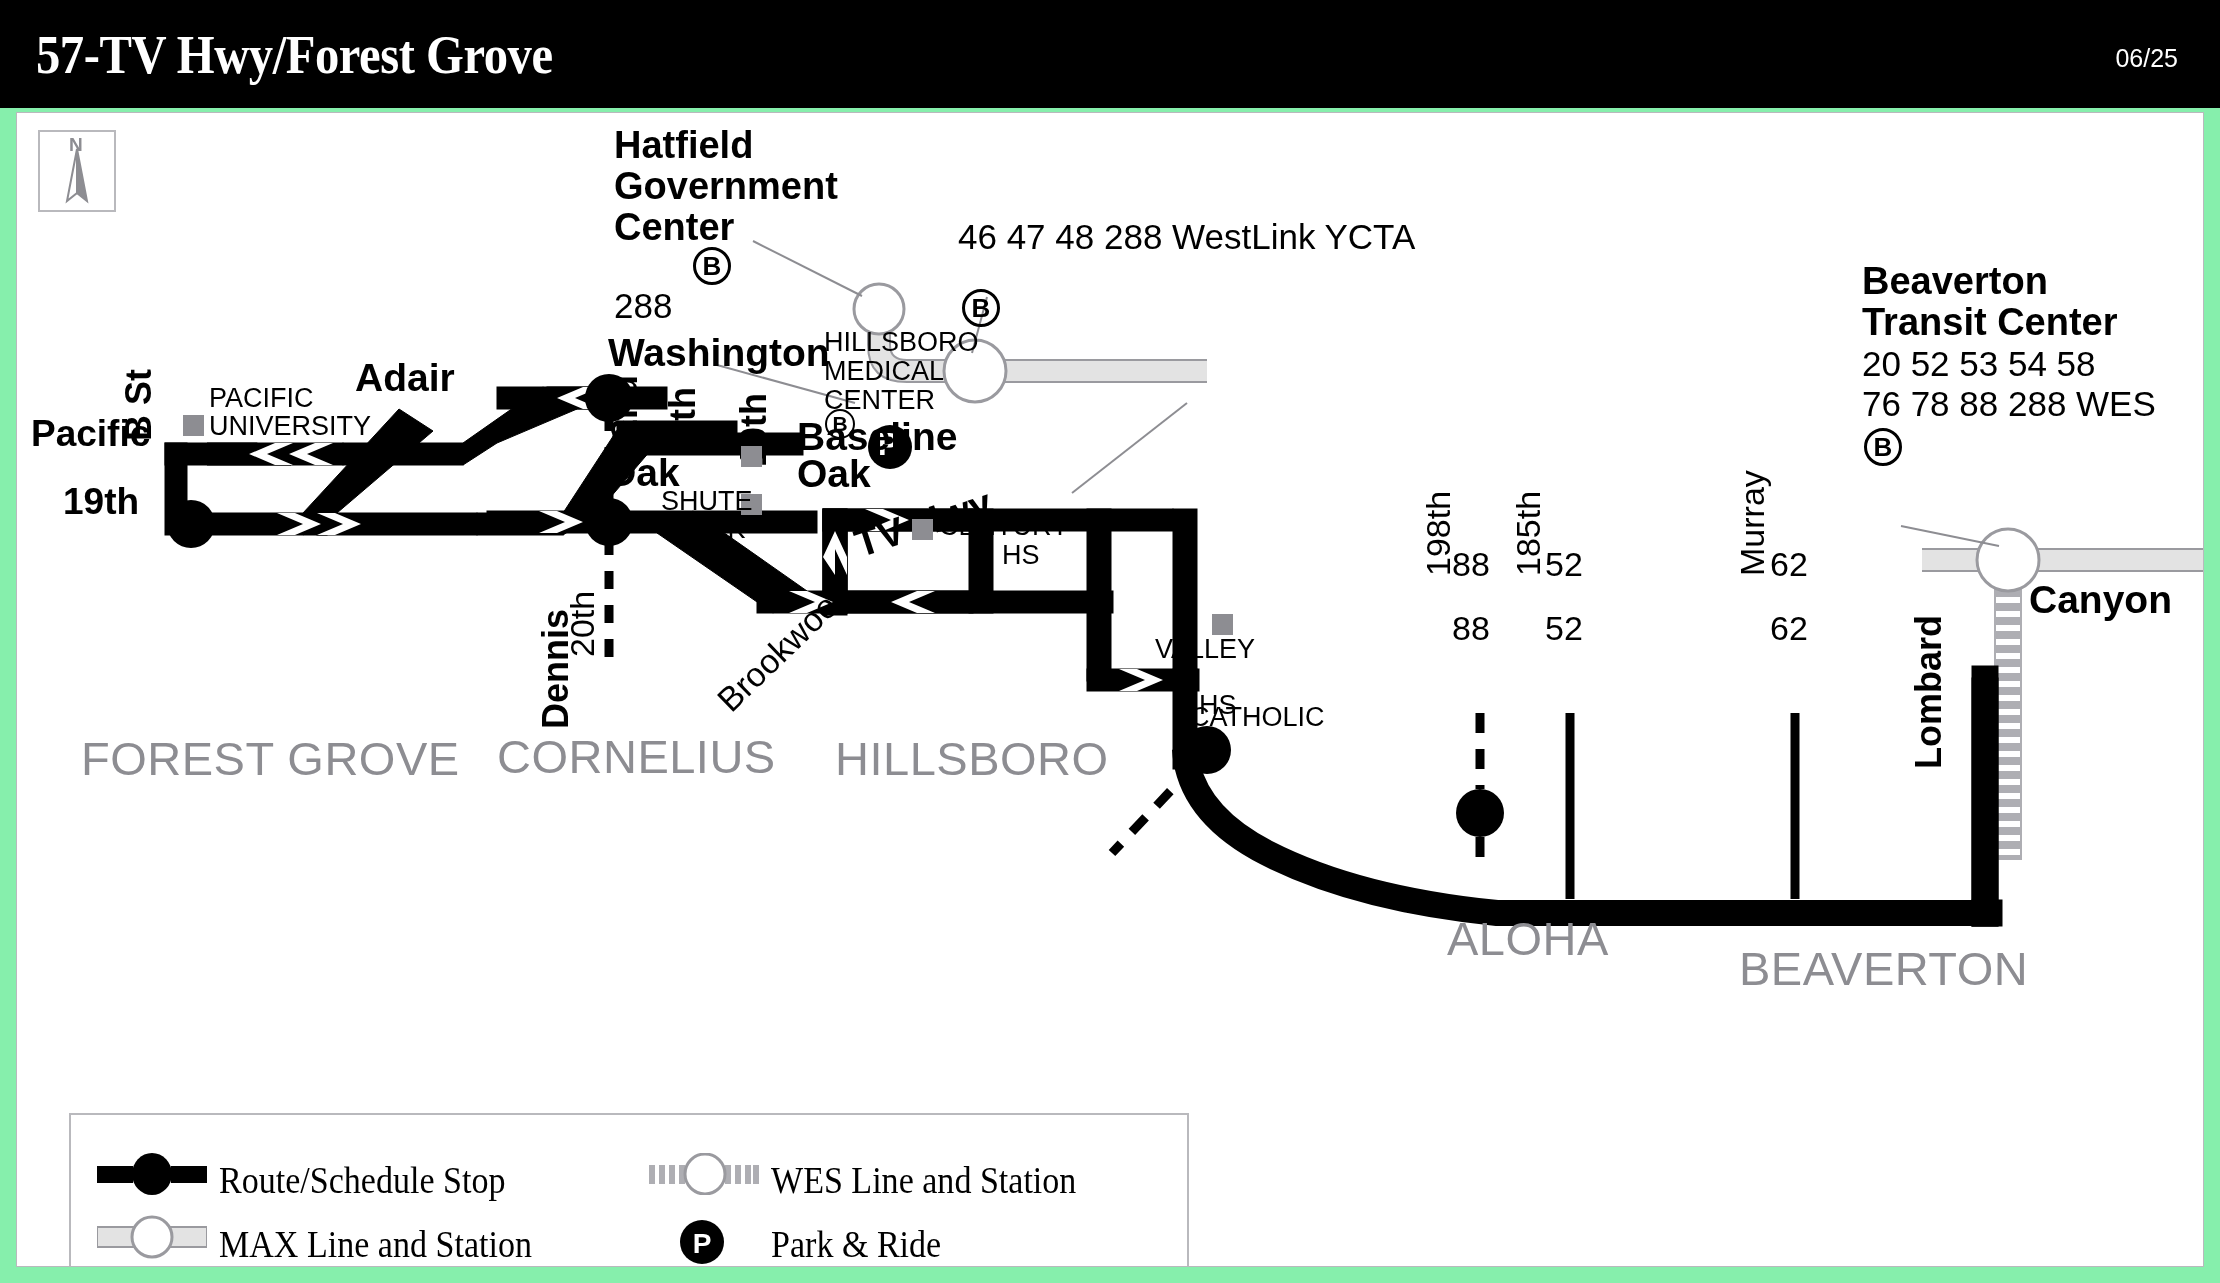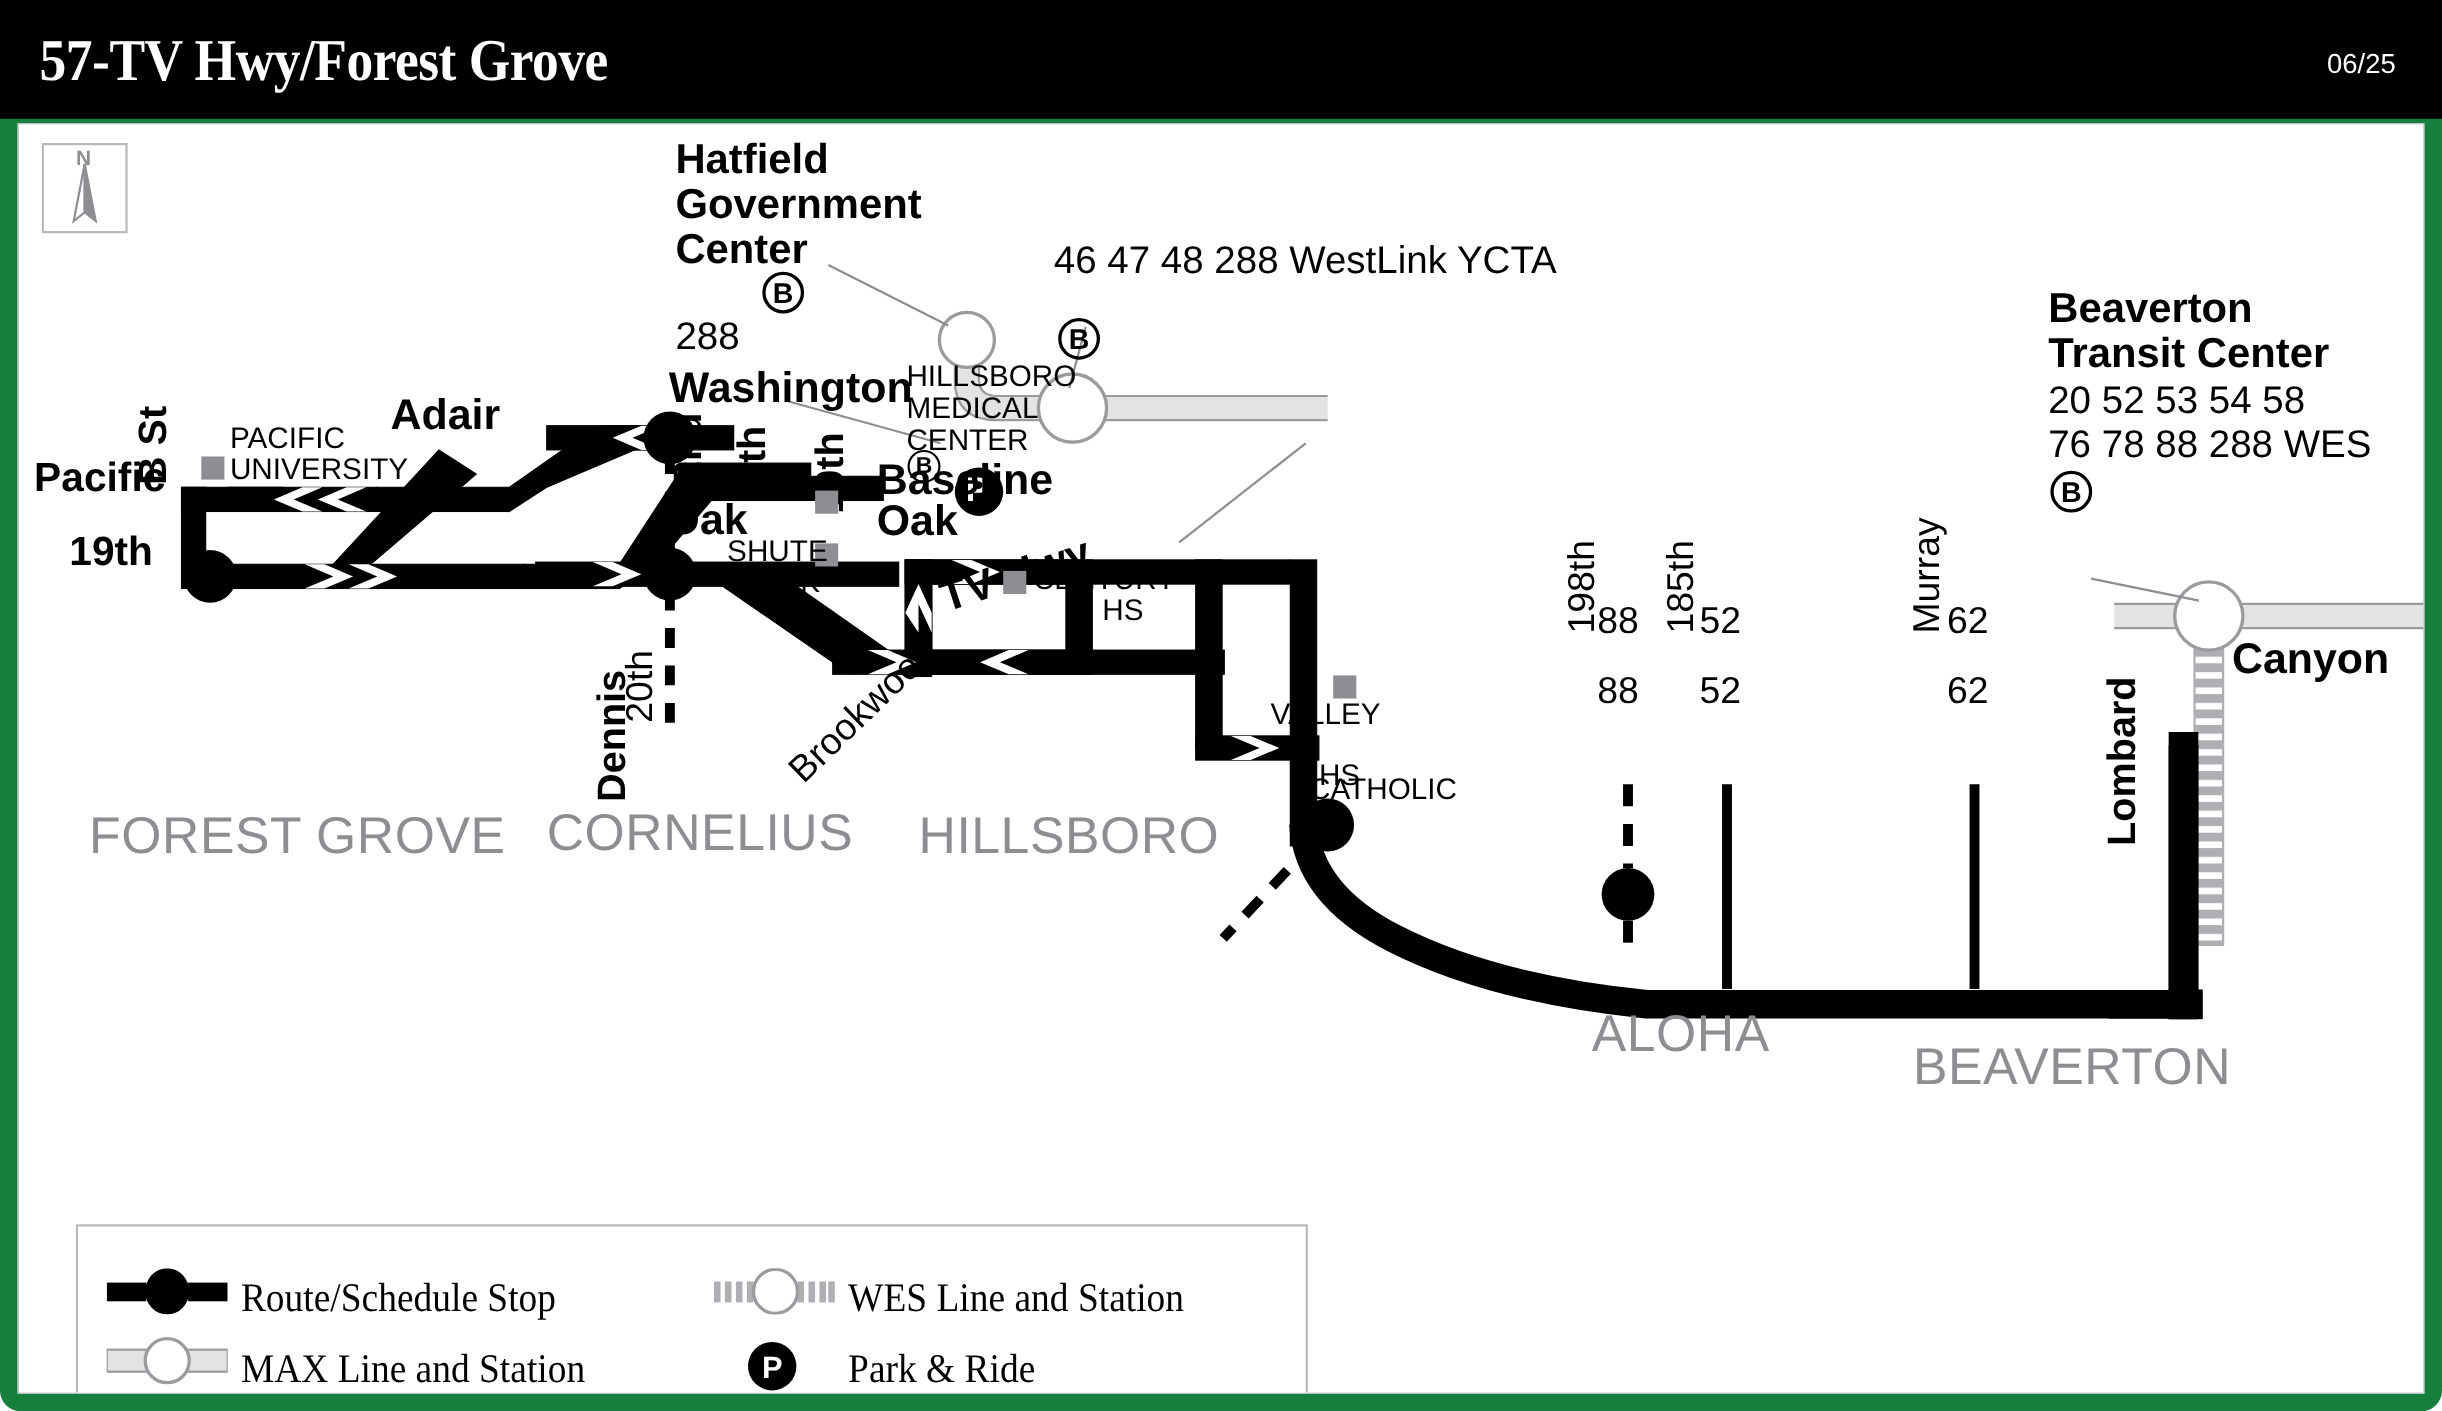--- a/index.html
+++ b/index.html
@@ -1,17 +1,17 @@
 <!DOCTYPE html>
 <html><head>
 <meta charset="utf-8">
 <style>
   html,body{margin:0;padding:0;background:#fff;}
   body{width:2220px;height:1283px;font-family:"Liberation Sans",sans-serif;overflow:hidden;}
-  #page{position:relative;width:2220px;height:1283px;background:#15803d;border-radius:19px;}
+  #page{position:relative;width:2220px;height:1283px;background:#86efac;}
 
   
   #header{position:absolute;left:0;top:0;width:2220px;height:108px;background:#000;}
   #route-title{position:absolute;left:36px;top:24px;color:#fff;
     font-family:"Liberation Serif",serif;font-weight:700;font-size:54px;
     letter-spacing:-0.5px;transform:scaleX(0.9);transform-origin:left center;white-space:nowrap;}
   #effective-date{position:absolute;right:42px;top:44px;color:#fff;
     font-size:25px;font-weight:400;}
 
   

